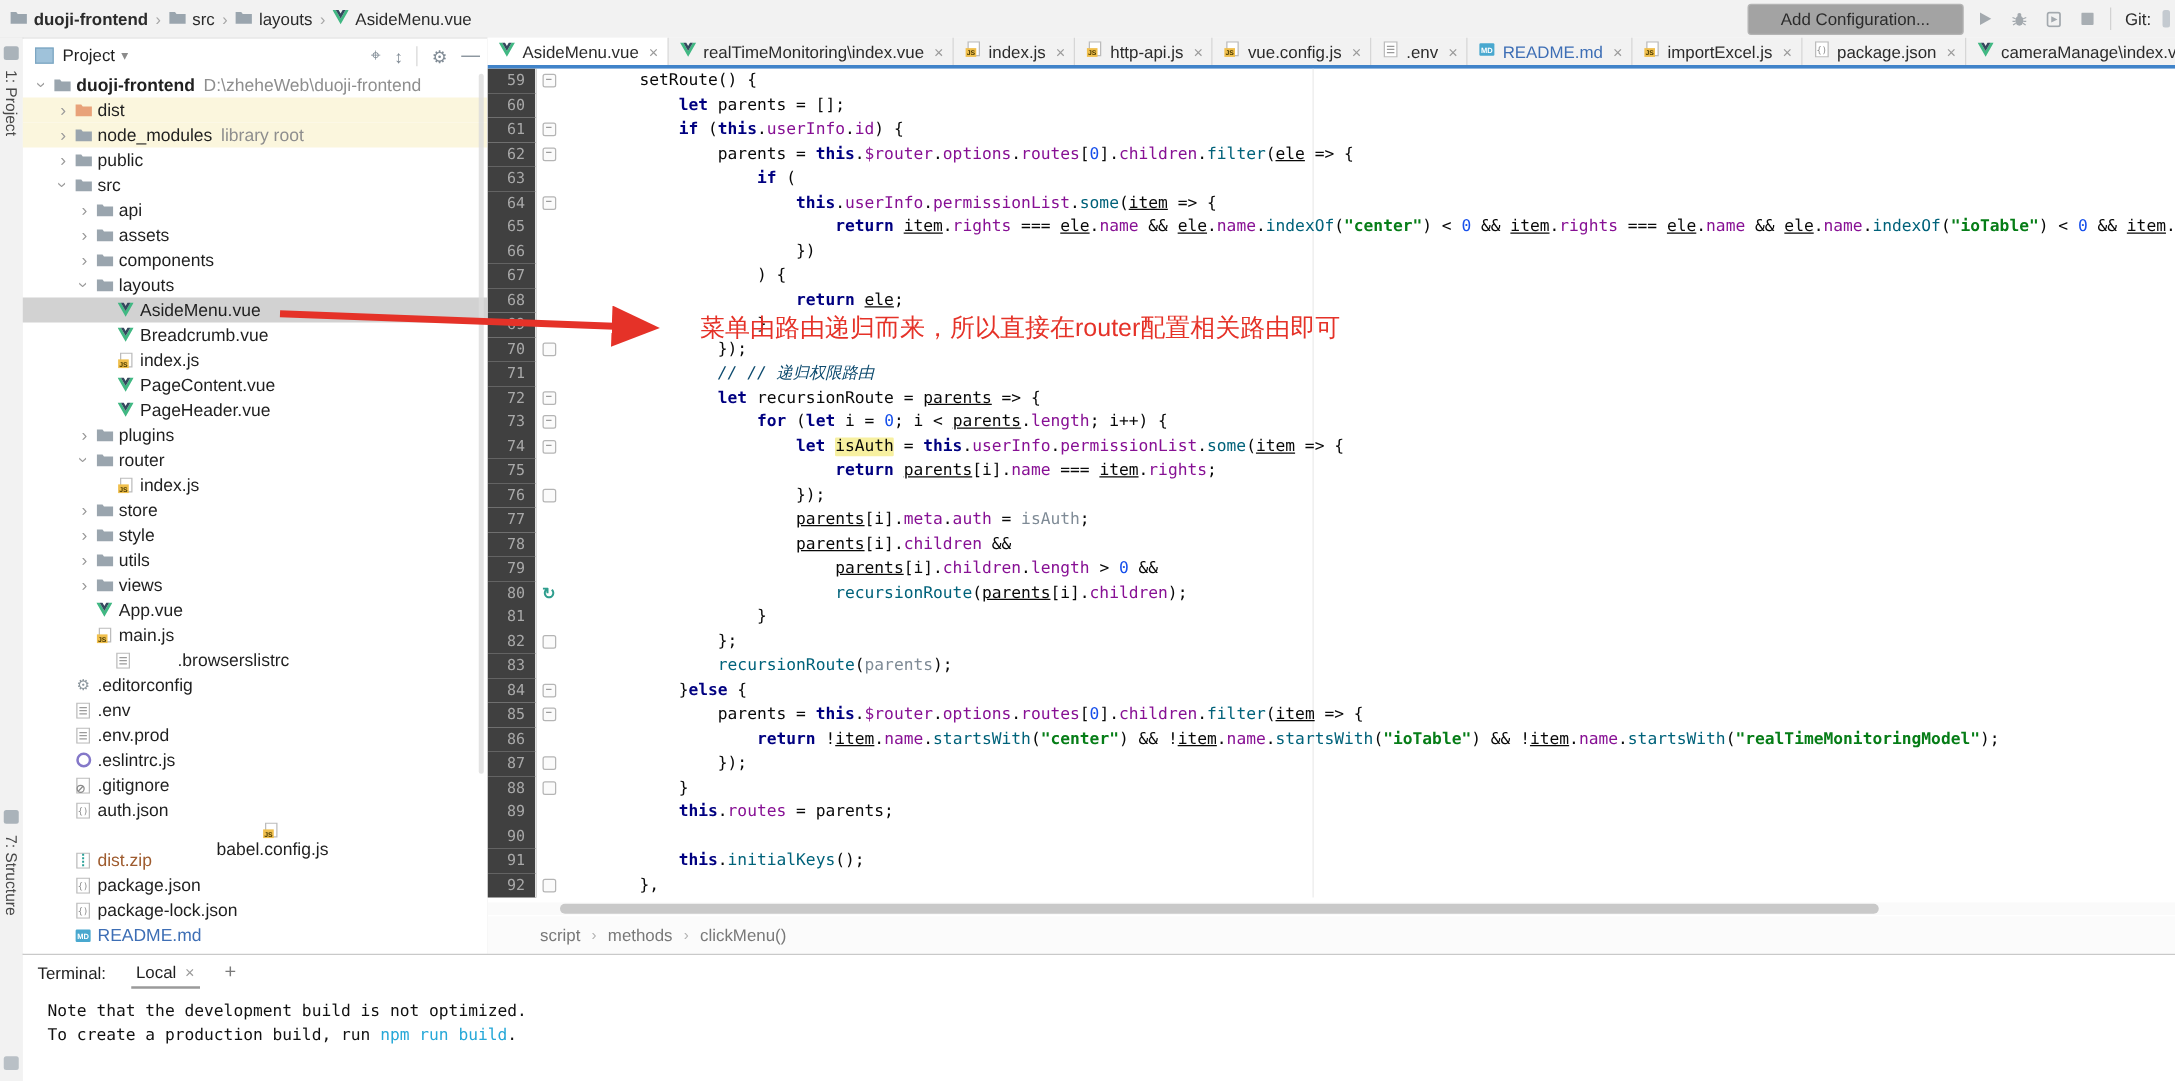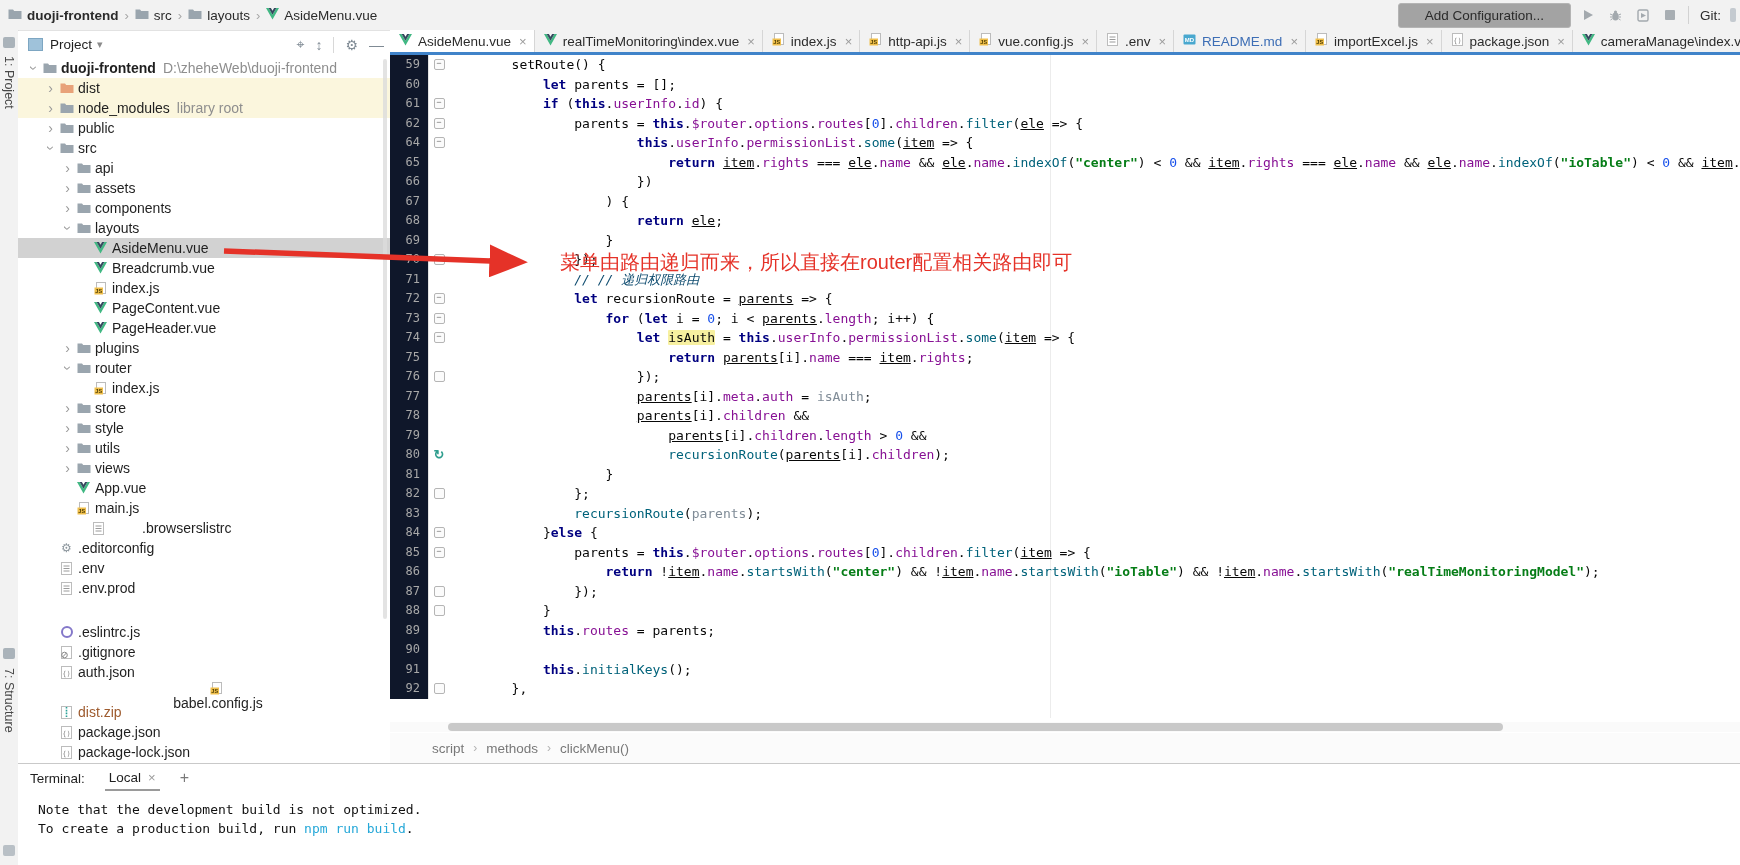--- a/index.html
+++ b/index.html
@@ -47,21 +47,21 @@
   
   #editor{left:390px;top:30px;width:1350px;height:733px;background:#fff;overflow:hidden}
   #tabbar{height:22px;background:#f2f2f2;border-bottom:3px solid #4083c9;display:flex;align-items:stretch}
   .tab{display:flex;align-items:center;padding:0 7px 0 9px;border-right:1px solid #d6d6d6;font-size:13.5px;
        color:#2b2b2b;gap:6px;white-space:nowrap}
   .tab.active{background:#fff}
   .tab .x{color:#9b9b9b;font-size:13px;margin-left:2px}
   #code{position:absolute;left:0;top:25px;width:1350px;height:665px;background:#fff}
   #margin-guide{position:absolute;left:660px;top:0;width:1px;height:663px;background:#ececec}
   .cl{height:19.5px;line-height:19.5px;display:flex;position:relative}
-  .cl .ln{width:30px;flex:none;text-align:right;padding-right:8px;background:#0f172a;border-right:1px solid #e3e3e3;
+  .cl .ln{width:30px;flex:none;text-align:right;padding-right:8px;background:#404040;border-right:1px solid #e3e3e3;
           color:#a8a8a8;font-family:"DejaVu Sans Mono",monospace;font-size:12px}
   .cl .fm{width:20px;flex:none;display:flex;align-items:center;justify-content:center}
   .cl .ct{flex:1;white-space:pre;overflow:hidden;font-family:"DejaVu Sans Mono",monospace;font-size:13px;color:#080808}
   .fold-box{width:9px;height:9px;border:1px solid #b5b5b5;border-radius:2px;background:#fbfbfb;color:#6e6e6e;
             font-size:9px;line-height:7px;text-align:center;display:block}
   .rec-ic{color:#2f9e8e;font-size:13px;font-weight:bold}
   .tk-k{color:#000080;font-weight:bold}
   .tk-s{color:#067d17;font-weight:bold}
   .tk-n{color:#1750eb}
   .tk-c{color:#0c4a6e;font-style:italic}
@@ -426,21 +426,21 @@
       <div class="trow" style="padding-left: 25px;">
         <span class="spc"></span>
         <span class="ic">
           <svg width="13" height="13" viewBox="0 0 13 13">
             <rect x="1.5" y="0.5" width="10" height="12" fill="#fff" stroke="#bcbcbc"></rect>
             <path d="M3.5 4h6M3.5 6.5h6M3.5 9h6" stroke="#9a9a9a"></path>
           </svg>
         </span>
         <span class="lbl">.env.prod</span>
       </div>
-      <div class="trow" style="padding-left: 25px; margin-top: 24px;">
+      <div class="trow" style="padding-left: 25px;">
         <span class="spc"></span>
         <span class="ic">
           <span style="display:block;width:8px;height:8px;border:2.5px solid #8478c9;border-radius:50%"></span>
         </span>
         <span class="lbl">.eslintrc.js</span>
       </div>
       <div class="trow" style="padding-left: 25px;">
         <span class="spc"></span>
         <span class="ic">
           <svg width="13" height="13" viewBox="0 0 13 13">
@@ -622,20 +622,25 @@
           <span class="fold-box">−</span>
         </span>
         <span class="ct"><span class="tk-p">            </span><span class="tk-k">if</span><span class="tk-p"> (</span><span class="tk-k">this</span><span class="tk-p">.</span><span class="tk-f">userInfo</span><span class="tk-p">.</span><span class="tk-f">id</span><span class="tk-p">) {</span></span>
       </div>
       <div class="cl">
         <span class="ln">62</span>
         <span class="fm">
           <span class="fold-box">−</span>
         </span>
         <span class="ct"><span class="tk-p">                parents = </span><span class="tk-k">this</span><span class="tk-p">.</span><span class="tk-f">$router</span><span class="tk-p">.</span><span class="tk-f">options</span><span class="tk-p">.</span><span class="tk-f">routes</span><span class="tk-p">[</span><span class="tk-n">0</span><span class="tk-p">].</span><span class="tk-f">children</span><span class="tk-p">.</span><span class="tk-m">filter</span><span class="tk-p">(</span><span class="tk-u">ele</span><span class="tk-p"> =&gt; {</span></span>
+      </div>
+      <div class="cl">
+        <span class="ln">63</span>
+        <span class="fm"></span>
+        <span class="ct"><span class="tk-p">                    </span><span class="tk-k">if</span><span class="tk-p"> (</span></span>
       </div>
       <div class="cl">
         <span class="ln">64</span>
         <span class="fm">
           <span class="fold-box">−</span>
         </span>
         <span class="ct"><span class="tk-p">                        </span><span class="tk-k">this</span><span class="tk-p">.</span><span class="tk-f">userInfo</span><span class="tk-p">.</span><span class="tk-f">permissionList</span><span class="tk-p">.</span><span class="tk-m">some</span><span class="tk-p">(</span><span class="tk-u">item</span><span class="tk-p"> =&gt; {</span></span>
       </div>
       <div class="cl">
         <span class="ln">65</span>

